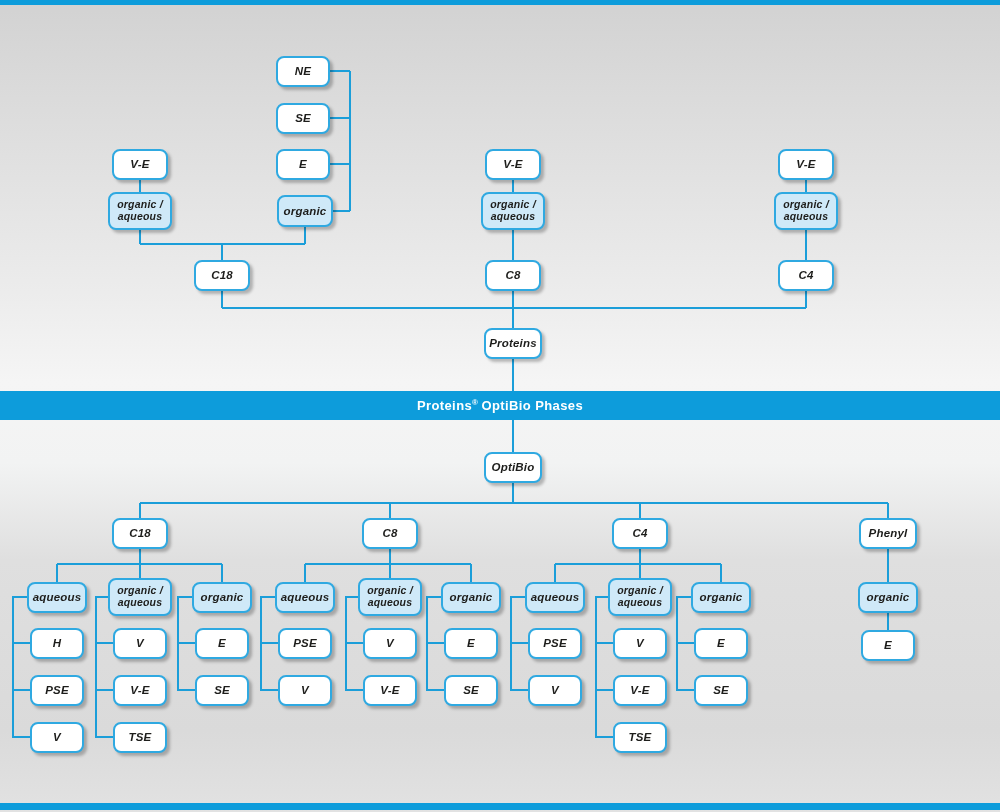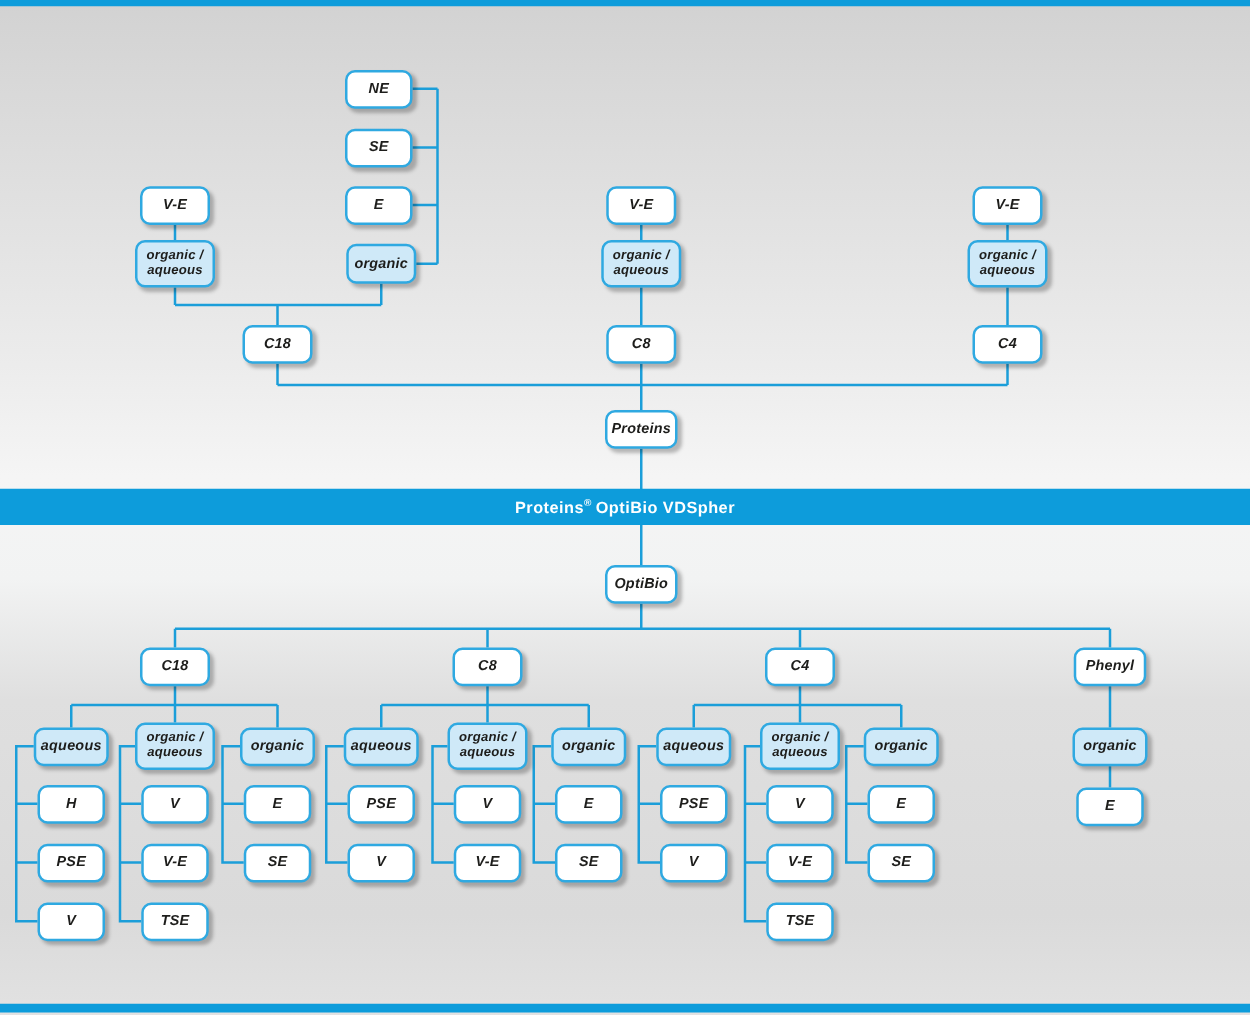--- a/index.html
+++ b/index.html
@@ -207,16 +207,16 @@
       <div class="node" style="left: 528px; top: 674.5px; width: 54px; height: 31px;">V</div>
       <div class="node" style="left: 613px; top: 627.5px; width: 54px; height: 31px;">V</div>
       <div class="node" style="left: 613px; top: 674.5px; width: 54px; height: 31px;">V-E</div>
       <div class="node" style="left: 613px; top: 721.5px; width: 54px; height: 31px;">TSE</div>
       <div class="node" style="left: 694px; top: 627.5px; width: 54px; height: 31px;">E</div>
       <div class="node" style="left: 694px; top: 674.5px; width: 54px; height: 31px;">SE</div>
       <div class="node category" style="left: 858px; top: 581.5px; width: 60px; height: 31px;">organic</div>
       <div class="node" style="left: 861px; top: 629.5px; width: 54px; height: 31px;">E</div>
     </div>
   <div class="banner">
-    <span><span>Proteins</span><sup>®</sup><span class="rest">OptiBio VDSpher</span></span>
+    <span><span>Proteins</span><sup>®</sup><span class="rest">OptiBio Phases</span></span>
   </div>
   <div class="accent-bar bottom"></div>
 </div>
 
 </body></html>

